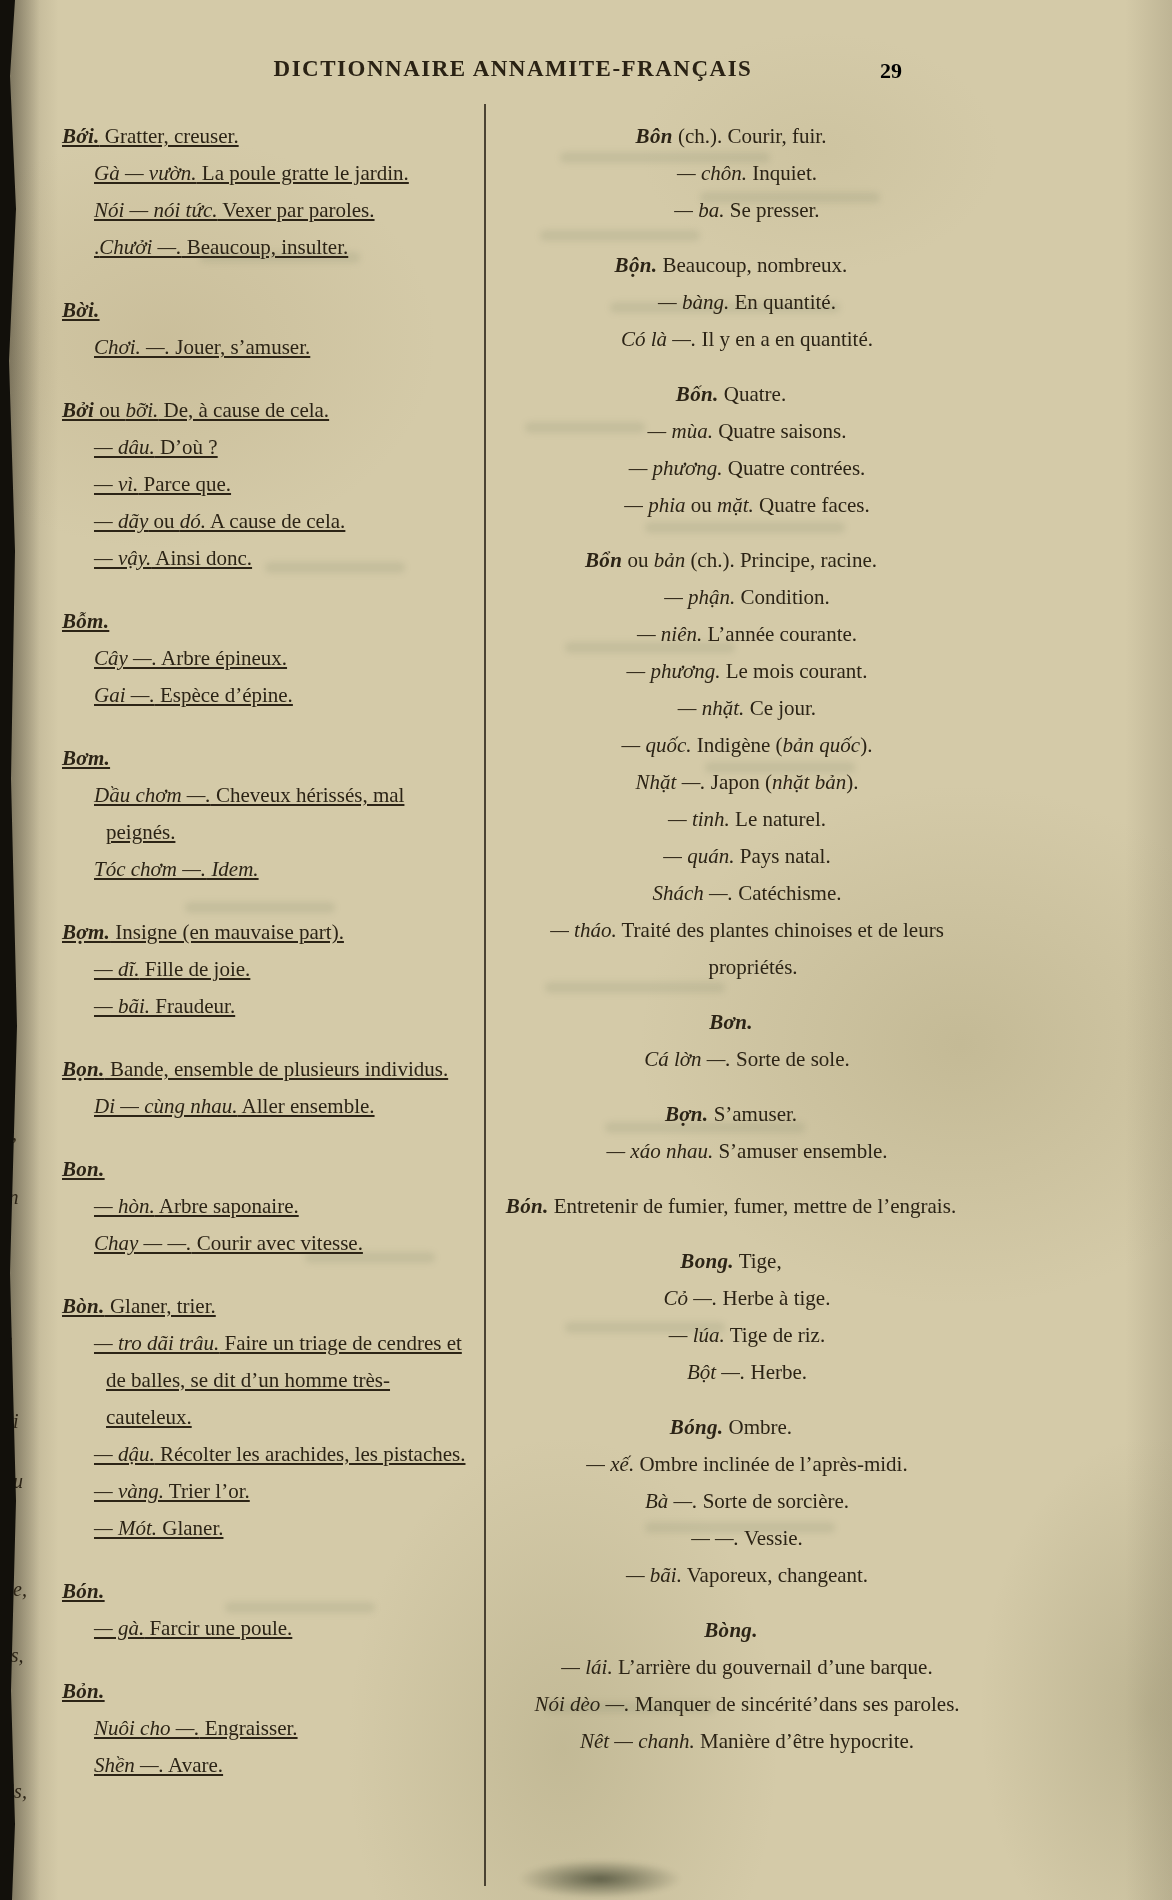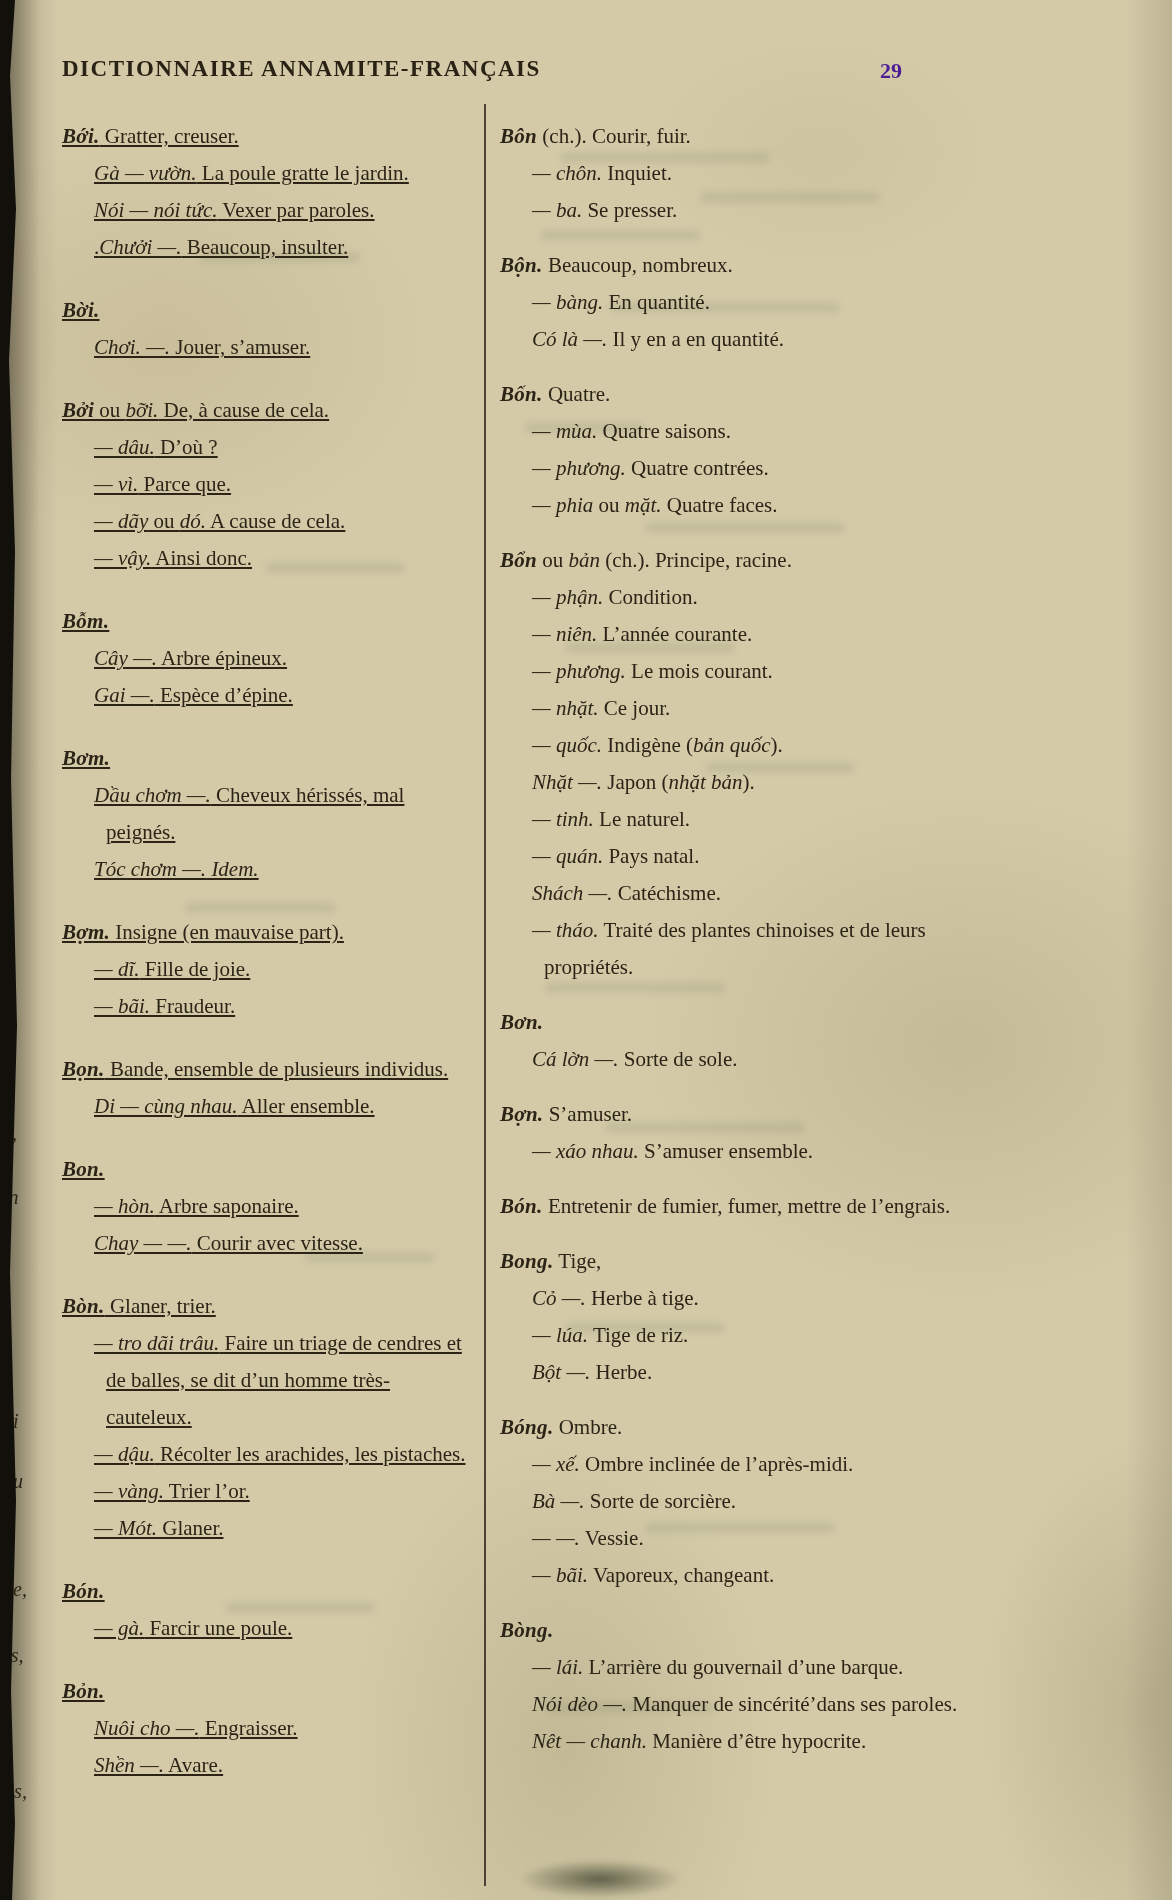--- a/index.html
+++ b/index.html
@@ -31,43 +31,43 @@
     background:#12100b;
     clip-path:polygon(0 0,15px 0,10px 4%,16px 11%,9px 19%,15px 29%,11px 41%,17px 54%,10px 67%,16px 79%,11px 89%,15px 96%,12px 100%,0 100%);
   }
   .edge-shadow{
     position:absolute;left:0;top:0;width:40px;height:1900px;z-index:2;
     background:linear-gradient(90deg, rgba(25,22,14,.45), rgba(25,22,14,0));
   }
 
   .header-row{position:absolute;left:62px;top:56px;width:902px;height:34px;}
   .title{
-    display:block;
+    display:block;text-align:center;
     font-size:23px;font-weight:bold;letter-spacing:1.5px;
     color:#2a2214;
   }
   .page-num{
     position:absolute;left:818px;top:2px;
-    font-size:22px;font-weight:bold;color:#4c1d95;
+    font-size:22px;font-weight:bold;color:#000000;
   }
 
   .divider{
     position:absolute;left:484px;top:104px;width:2px;height:1782px;
     background:#332b1e;opacity:.85;z-index:2;
   }
 
   .col{position:absolute;top:118px;z-index:4;}
   .col-left{left:62px;width:408px;text-decoration:underline;}
   .col-right{left:500px;width:462px;}
 
   .line{font-size:21px;line-height:37px;color:#2c2416;}
   .line.head{padding-left:38px;text-indent:-38px;}
   .line.sub{padding-left:44px;text-indent:-12px;}
   .col-left .entry{margin-bottom:26px;}
-  .col-right .entry{margin-bottom:18px;}
+  .col-right .entry{margin-bottom:18px;text-align:center;}
 
   .s-h{font-weight:bold;font-style:italic;letter-spacing:.3px;}
   .s-i{font-style:italic;}
   .s-r{font-style:normal;}
 
   
   .fragments{position:absolute;left:0;top:0;width:42px;height:1900px;z-index:4;overflow:hidden;}
   .frag{position:absolute;left:3px;font-style:italic;font-size:20px;color:#2c2416;white-space:nowrap;}
 
   

